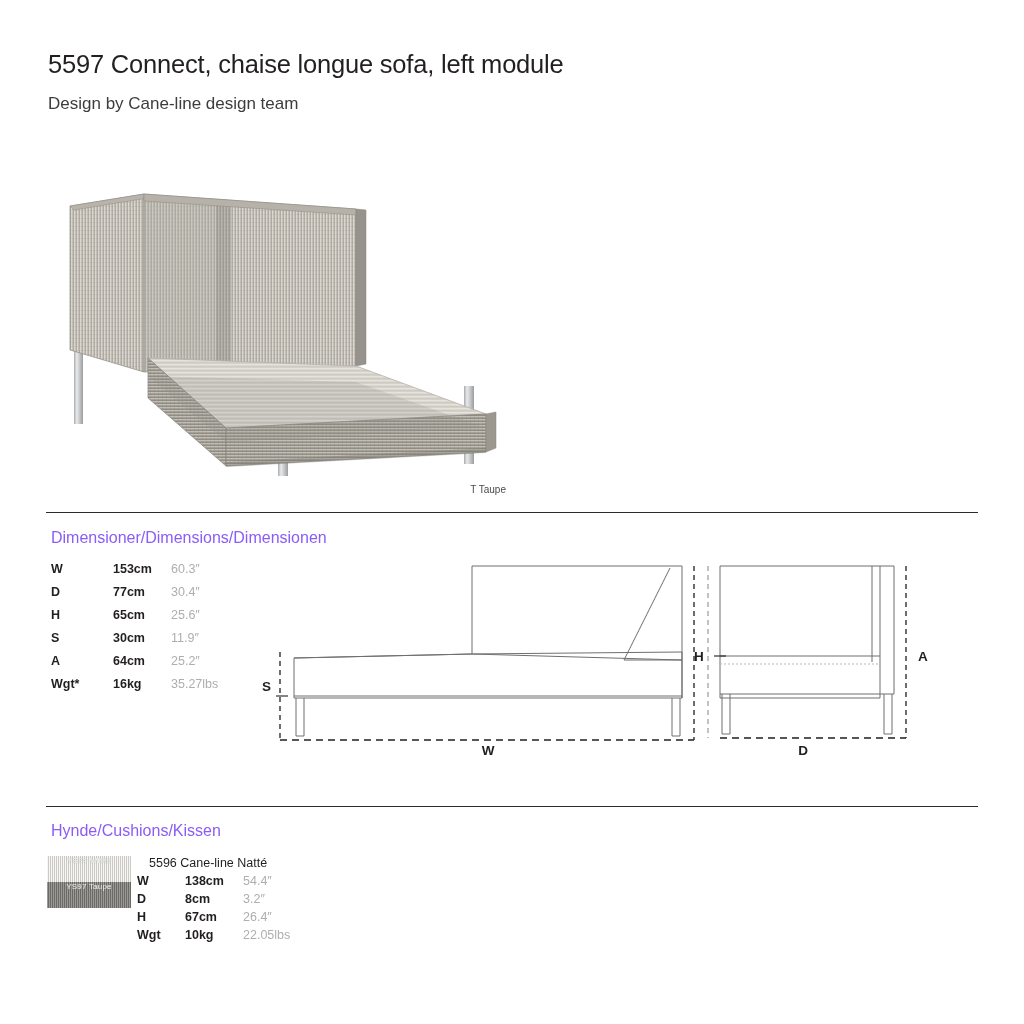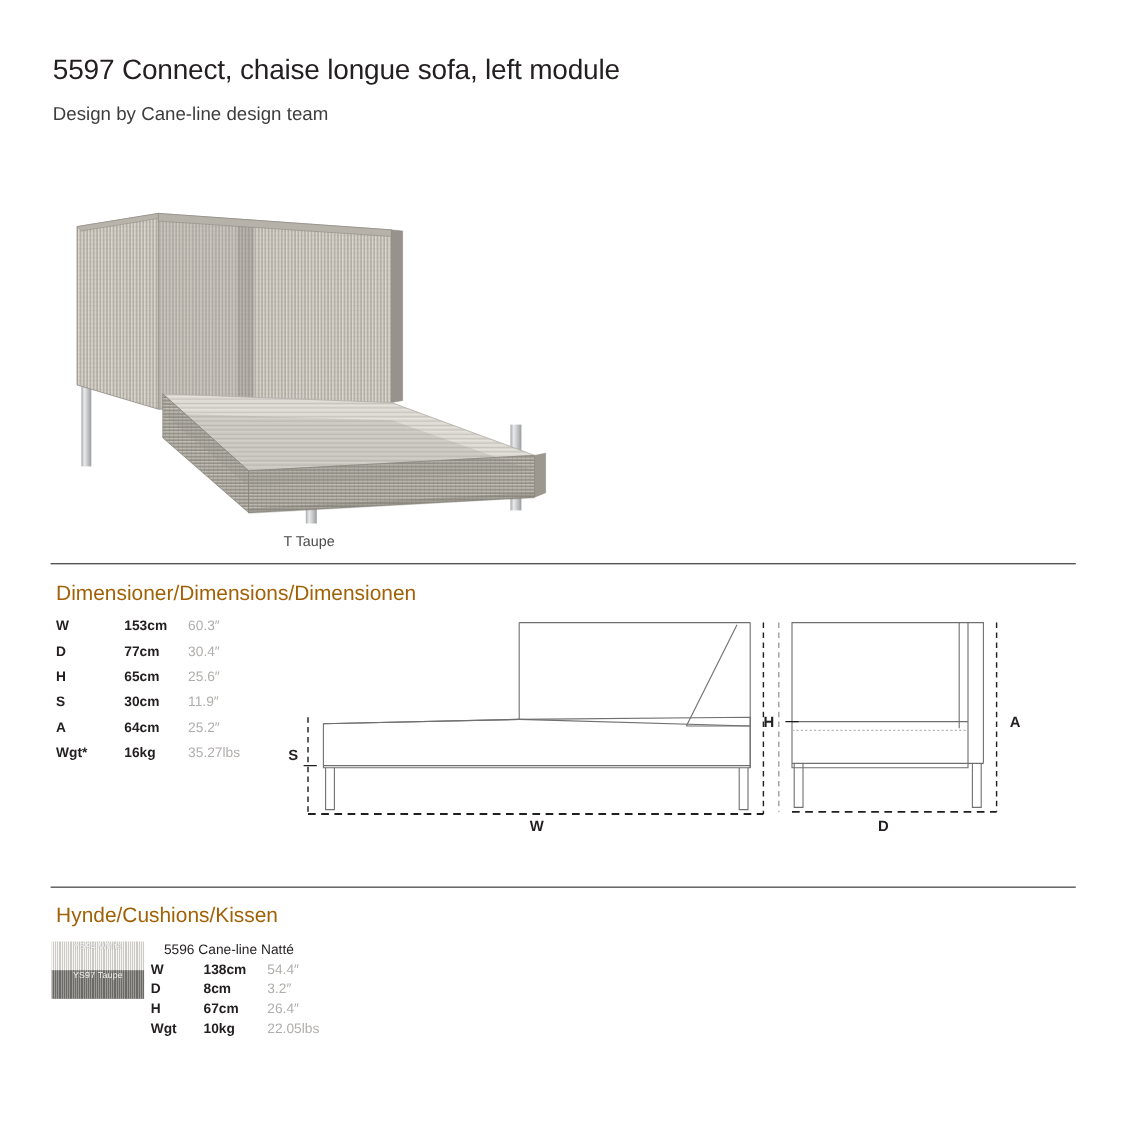--- a/index.html
+++ b/index.html
@@ -22,33 +22,33 @@
   .subtitle {
     position: absolute; left: 48px; top: 94px;
     font-size: 17px; font-weight: 400; color: #3d3d3d; white-space: nowrap;
   }
 
   
   .photo-wrap { position: absolute; left: 56px; top: 176px; width: 450px; height: 300px; }
   .photo-wrap svg { display: block; }
   .photo-caption {
     position: absolute; left: 56px; top: 484px; width: 450px;
-    text-align: center; font-size: 13px; color: #4a4a4a;
+    text-align: right; font-size: 10px; color: #4a4a4a;
   }
 
   
   .divider { position: absolute; left: 46px; width: 932px; height: 0;
              border-top: 1.3px solid #2b2b2b; }
   .divider.d1 { top: 512px; }
   .divider.d2 { top: 806px; }
 
   
   .section-head {
-    position: absolute; left: 51px; font-size: 19px; font-weight: 400;
-    color: #a16207; white-space: nowrap;
+    position: absolute; left: 51px; font-size: 16px; font-weight: 400;
+    color: #8b5cf6; white-space: nowrap;
   }
   .section-head.dims { top: 529px; }
   .section-head.cush { top: 822px; }
 
   
   .spec-table { position: absolute; border-collapse: collapse; }
   .spec-table td { padding: 0; vertical-align: top; white-space: nowrap; }
   .spec-table .k { font-weight: 700; font-size: 12.5px; color: #231f20; }
   .spec-table .m { font-weight: 700; font-size: 12.5px; color: #231f20; }
   .spec-table .i { font-weight: 400; font-size: 12.5px; color: #b0aeac; }

